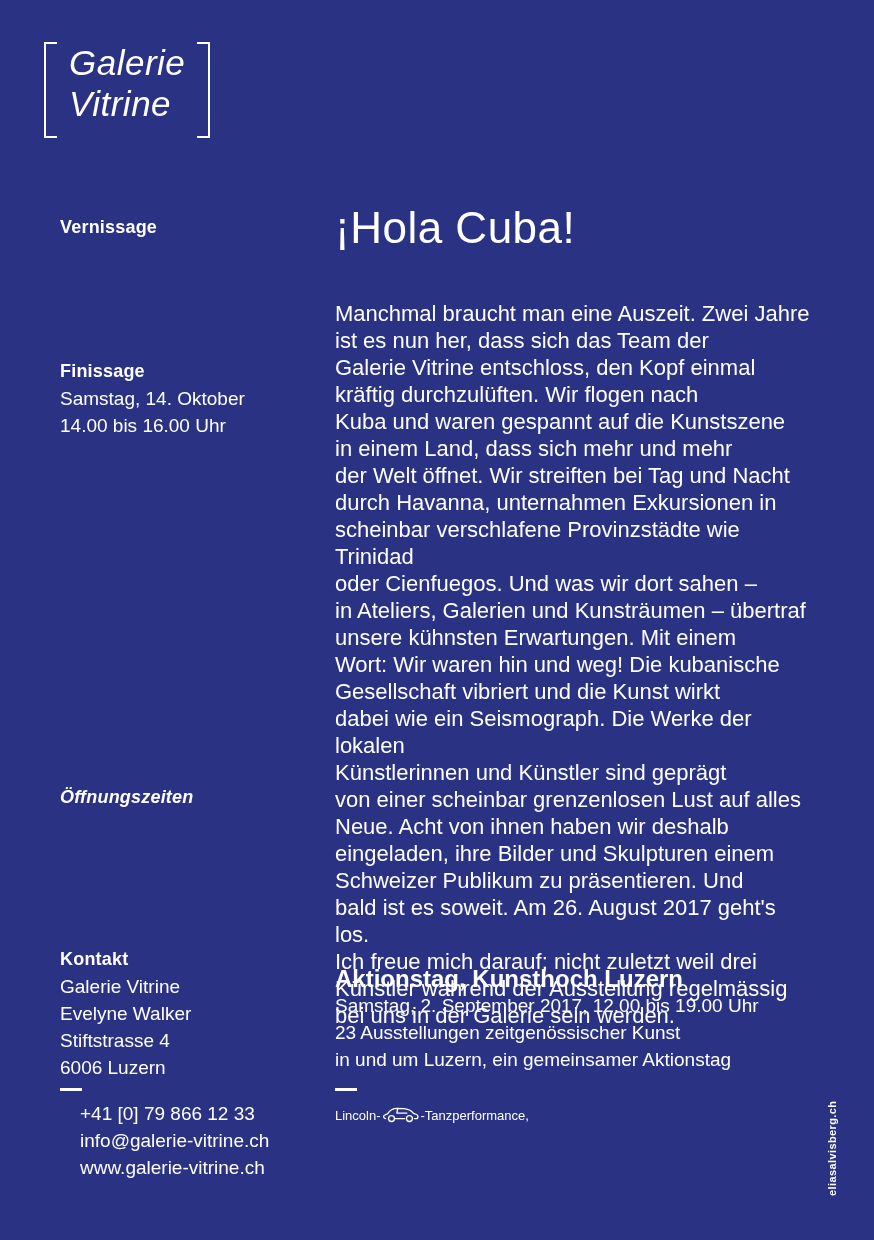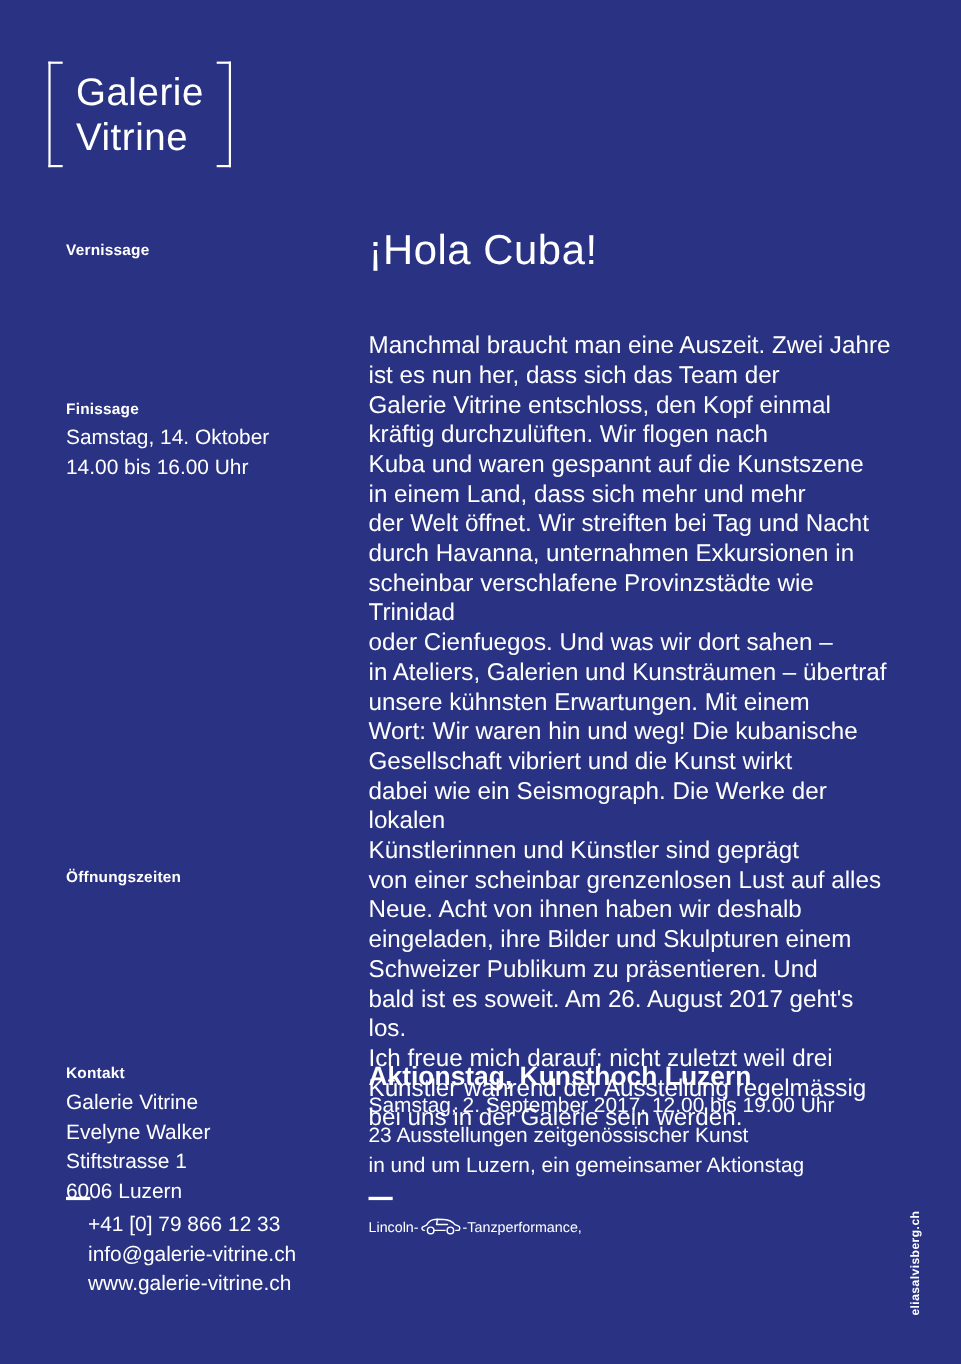--- a/index.html
+++ b/index.html
@@ -8,51 +8,51 @@
     position: relative;
     background: #2A3383;
     color: #FFFFFF;
     font-family: "Liberation Sans", "DejaVu Sans", sans-serif;
     overflow: hidden;
   }
   .lines { white-space: pre-line; }
 
   
   .logo {
-    position: absolute; left: 44px; top: 56px;
-    display: flex; align-items: center;
+    position: absolute; left: 44px; top: 42px;
+    display: flex; align-items: flex-start; font-style: italic;
   }
   .bracket { width: 13px; height: 96px; }
   .bracket.left  { border: 2px solid #fff; border-right: none; }
   .bracket.right { border: 2px solid #fff; border-left: none; }
   .logo-text {
     margin: 0 10px; padding: 0 2px;
     font-size: 35px; line-height: 41px; font-weight: 300;
     letter-spacing: 0.5px;
   }
 
   
   .block { position: absolute; left: 60px; width: 275px; font-size: 19px; line-height: 27px; }
-  .block h3 { font-size: 14px; line-height: 27px; font-weight: 700; letter-spacing: 0.2px; }
+  .block h3 { font-size: 18px; line-height: 27px; font-weight: 700; letter-spacing: 0.2px; }
   .b-vernissage { top: 214px; }
   .b-finissage  { top: 324px; margin-top: 34px; }
-  .b-hours      { top: 784px; }
-  .b-kontakt    { top: 946px; margin-top: 16px; }
+  .b-hours      { top: 784px; font-style: italic; }
+  .b-kontakt    { top: 946px; }
   .b-details    { top: 1100px; margin-left: 20px; }
 
   .dash {
     position: absolute; width: 22px; height: 3px; background: #fff; top: 1088px;
   }
   .dash-left  { left: 60px; }
   .dash-right { left: 335px; }
 
   
   .main-title {
     position: absolute; left: 335px; top: 200px;
-    font-size: 38px; line-height: 56px; font-weight: 300; letter-spacing: 0.5px;
+    font-size: 44px; line-height: 56px; font-weight: 300; letter-spacing: 0.5px;
   }
   .body-text {
     position: absolute; left: 335px; top: 300px; width: 480px;
     font-size: 22px; line-height: 27px;
   }
   .b-aktionstag {
     position: absolute; left: 335px; top: 965px; width: 480px;
     font-size: 19px; line-height: 27px;
   }
   .b-aktionstag h3 { font-size: 24px; line-height: 27px; font-weight: 700; }
@@ -94,21 +94,21 @@
 </div>
 
 <div class="block b-hours">
   <h3>Öffnungszeiten</h3>
 </div>
 
 <div class="block b-kontakt">
   <h3>Kontakt</h3>
   <div class="lines">Galerie Vitrine
 Evelyne Walker
-Stiftstrasse 1
+Stiftstrasse 4
 6006 Luzern</div>
 </div>
 
 <div class="dash dash-left"></div>
 
 <div class="block b-details">
   <div class="lines">+41 [0] 79 866 12 33
 info@galerie-vitrine.ch
 www.galerie-vitrine.ch</div>
 </div>

